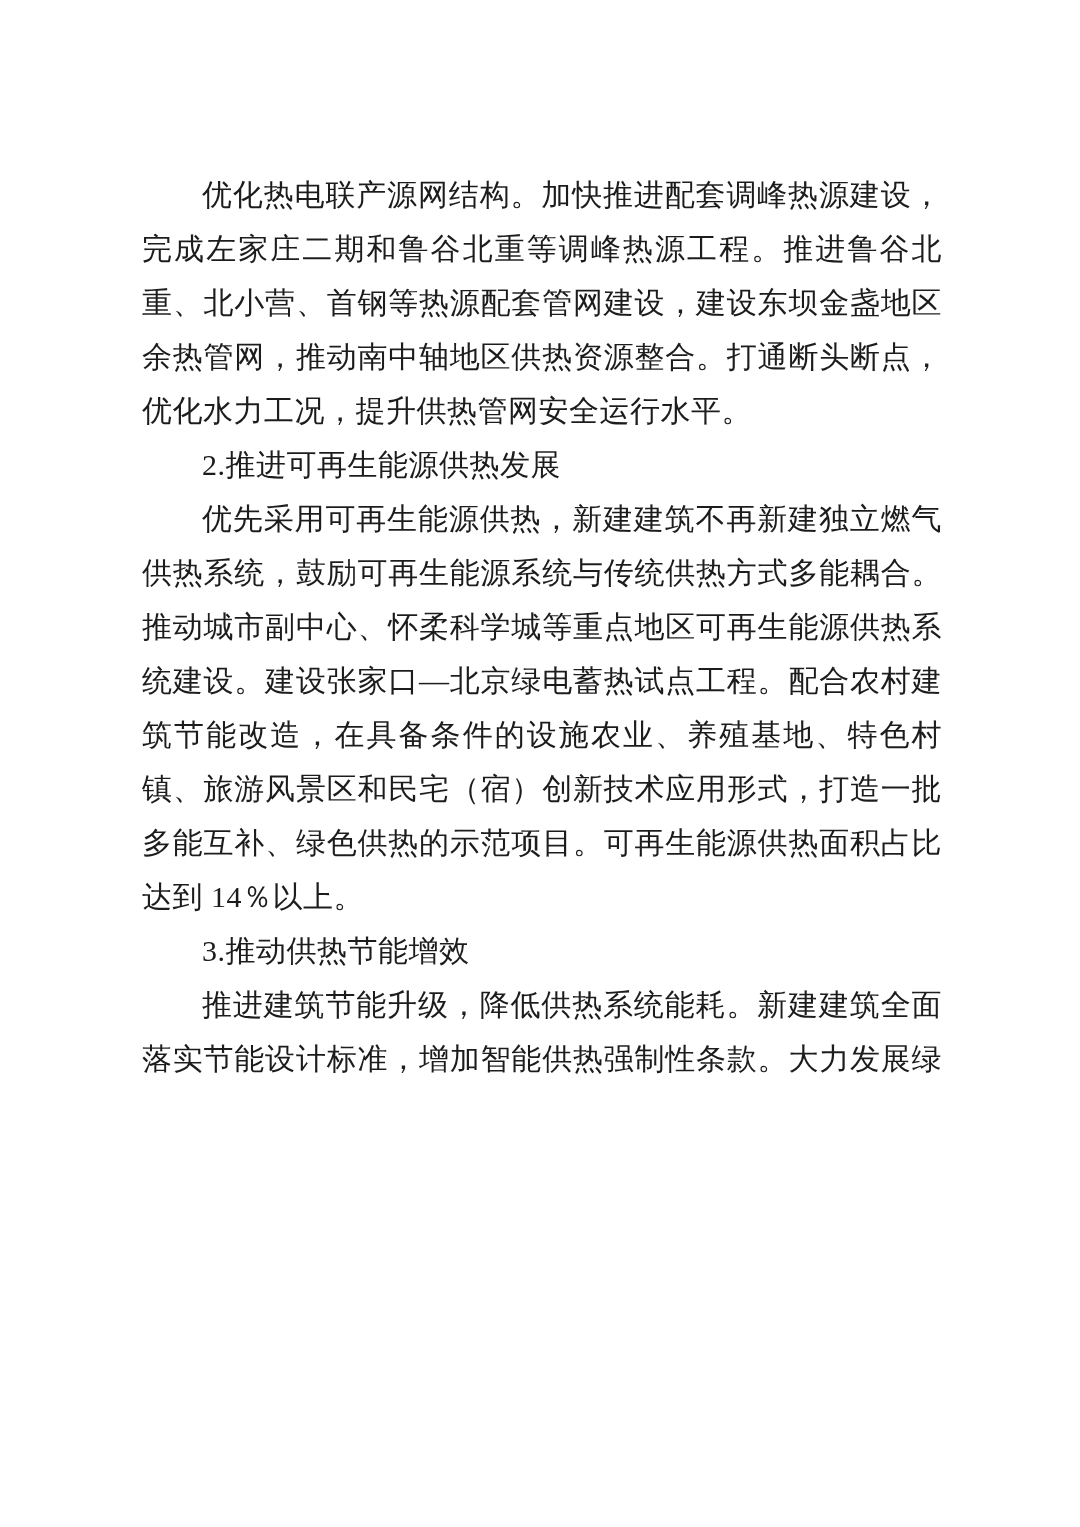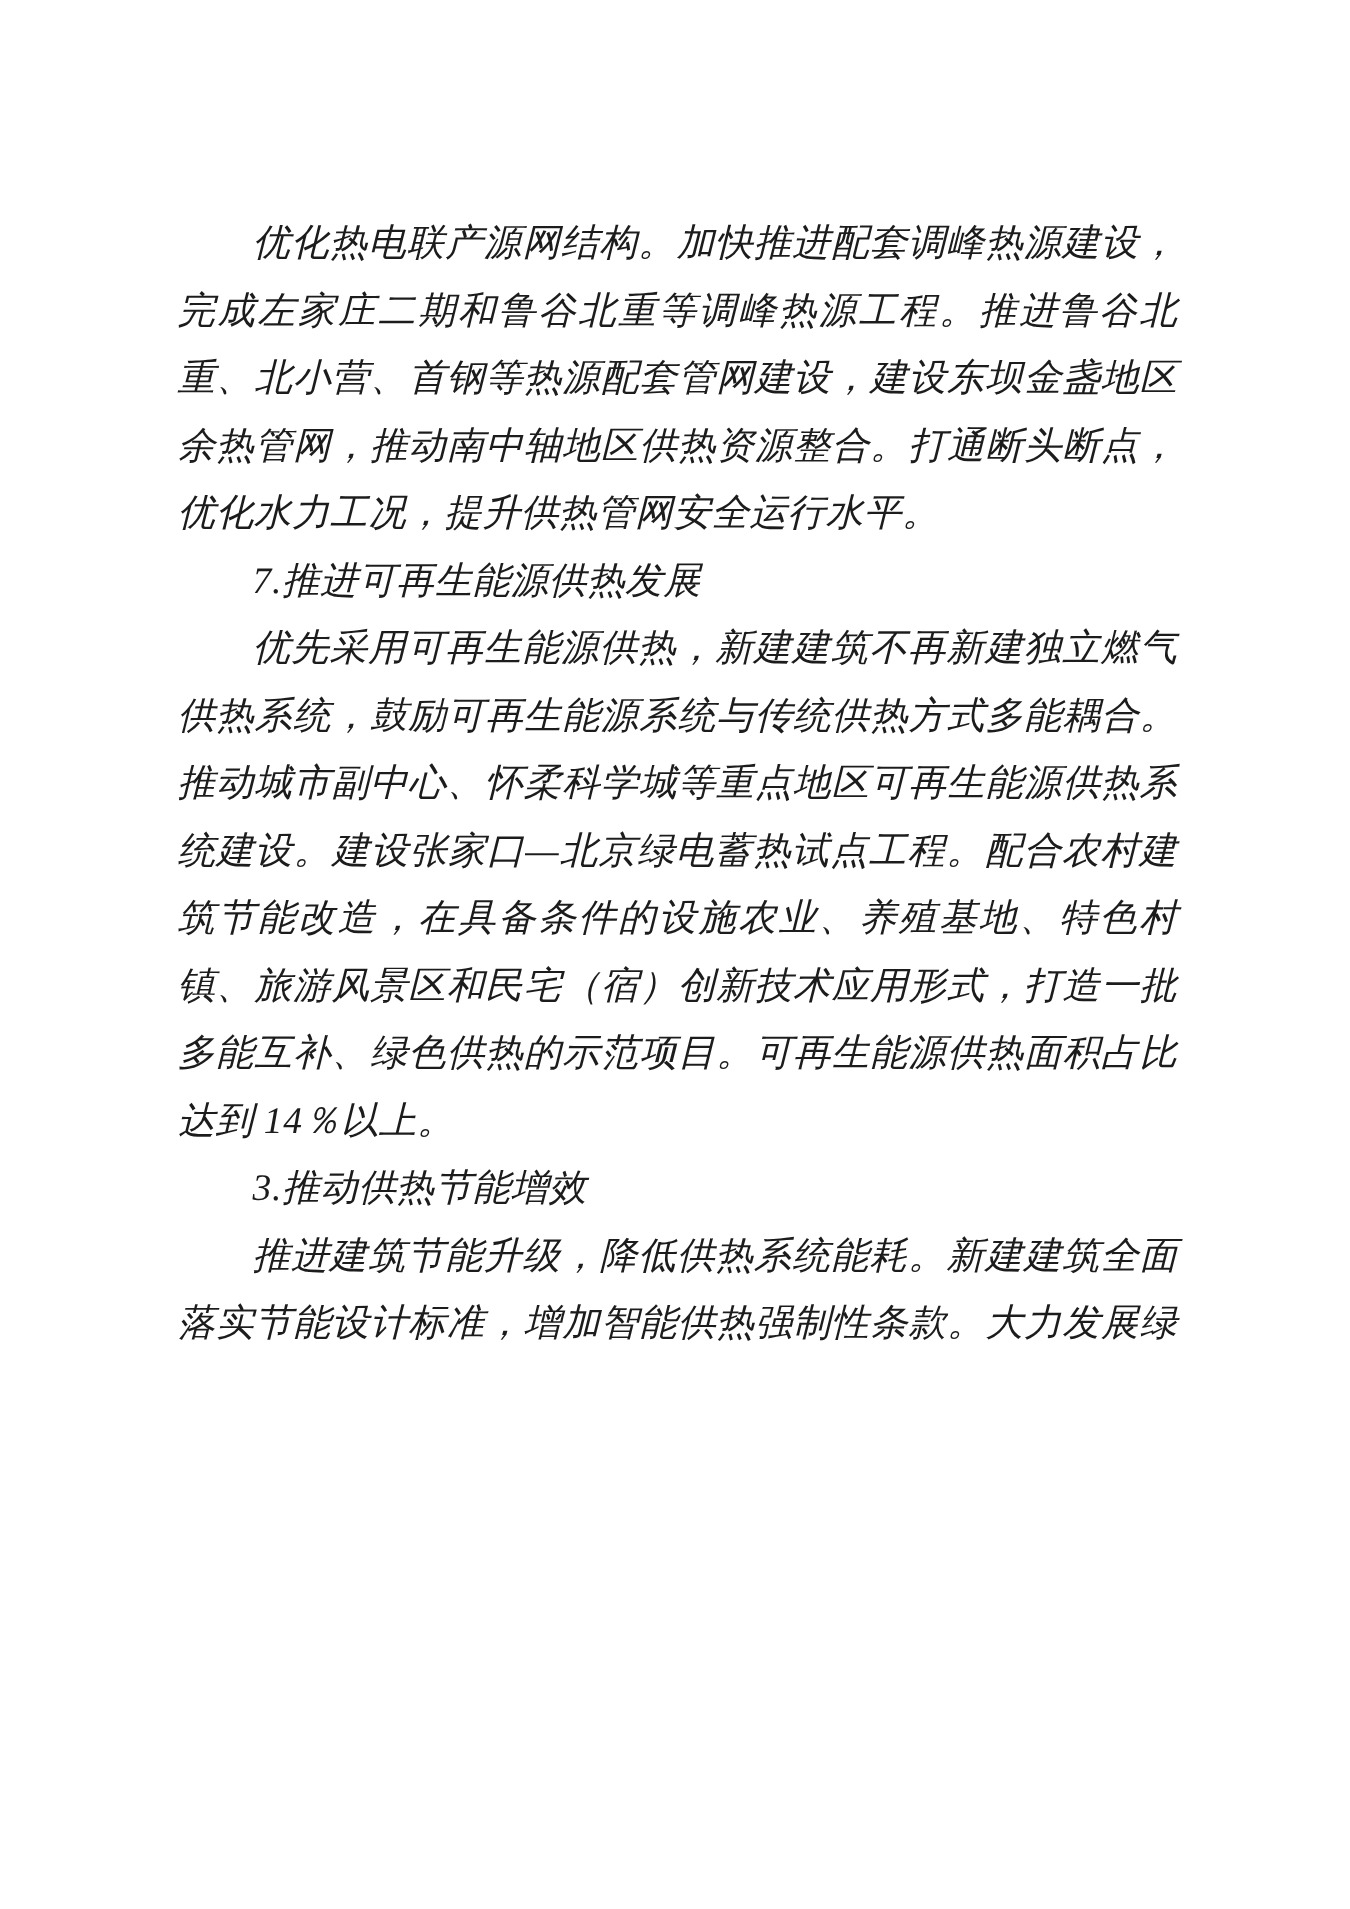--- a/index.html
+++ b/index.html
@@ -7,21 +7,20 @@
     padding: 0;
     background: #ffffff;
   }
   .page {
     position: relative;
     width: 1080px;
     height: 1093px;
     background: #ffffff;
     overflow: hidden;
     font-family: "Liberation Serif", "DejaVu Serif", serif;
-    font-style: italic;
   }
   .content {
     position: absolute;
     left: 142px;
     top: 168px;
     width: 800px;
   }
   .content p {
     margin: 0;
     padding: 0;
@@ -55,21 +54,21 @@
     letter-spacing: 2px;
   }
 </style>
 </head>
 <body>
 
 <div class="page">
 
   <main class="content">
     <p>优化热电联产源网结构。加快推进配套调峰热源建设，完成左家庄二期和鲁谷北重等调峰热源工程。推进鲁谷北重、北小营、首钢等热源配套管网建设，建设东坝金盏地区余热管网，推动南中轴地区供热资源整合。打通断头断点，优化水力工况，提升供热管网安全运行水平。</p>
-    <p class="section-heading">7.推进可再生能源供热发展</p>
+    <p class="section-heading">2.推进可再生能源供热发展</p>
     <p>优先采用可再生能源供热，新建建筑不再新建独立燃气供热系统，鼓励可再生能源系统与传统供热方式多能耦合。推动城市副中心、怀柔科学城等重点地区可再生能源供热系统建设。建设张家口—北京绿电蓄热试点工程。配合农村建筑节能改造，在具备条件的设施农业、养殖基地、特色村镇、旅游风景区和民宅（宿）创新技术应用形式，打造一批多能互补、绿色供热的示范项目。可再生能源供热面积占比达到 14％以上。</p>
     <p class="section-heading">3.推动供热节能增效</p>
     <p>推进建筑节能升级，降低供热系统能耗。新建建筑全面落实节能设计标准，增加智能供热强制性条款。大力发展绿色建筑，推</p>
   </main>
 
   <div class="footer">
     <span class="dash">—</span><span class="page-num">41</span><span class="dash">—</span>
   </div>
 
 </div>

